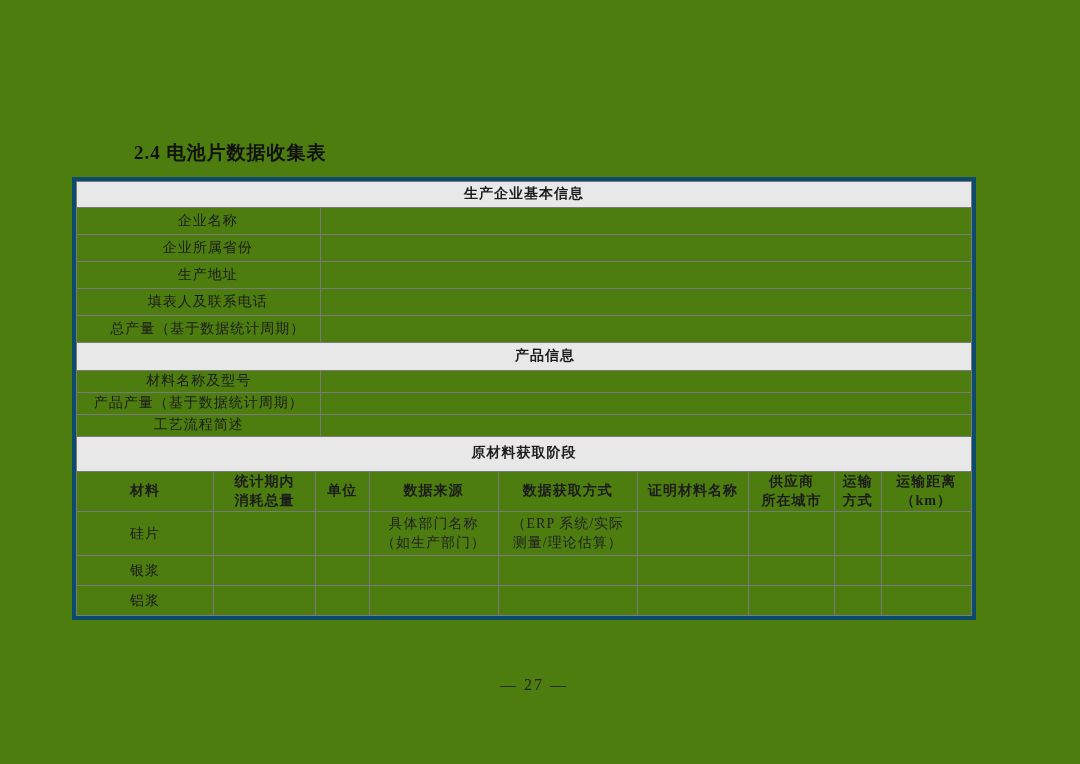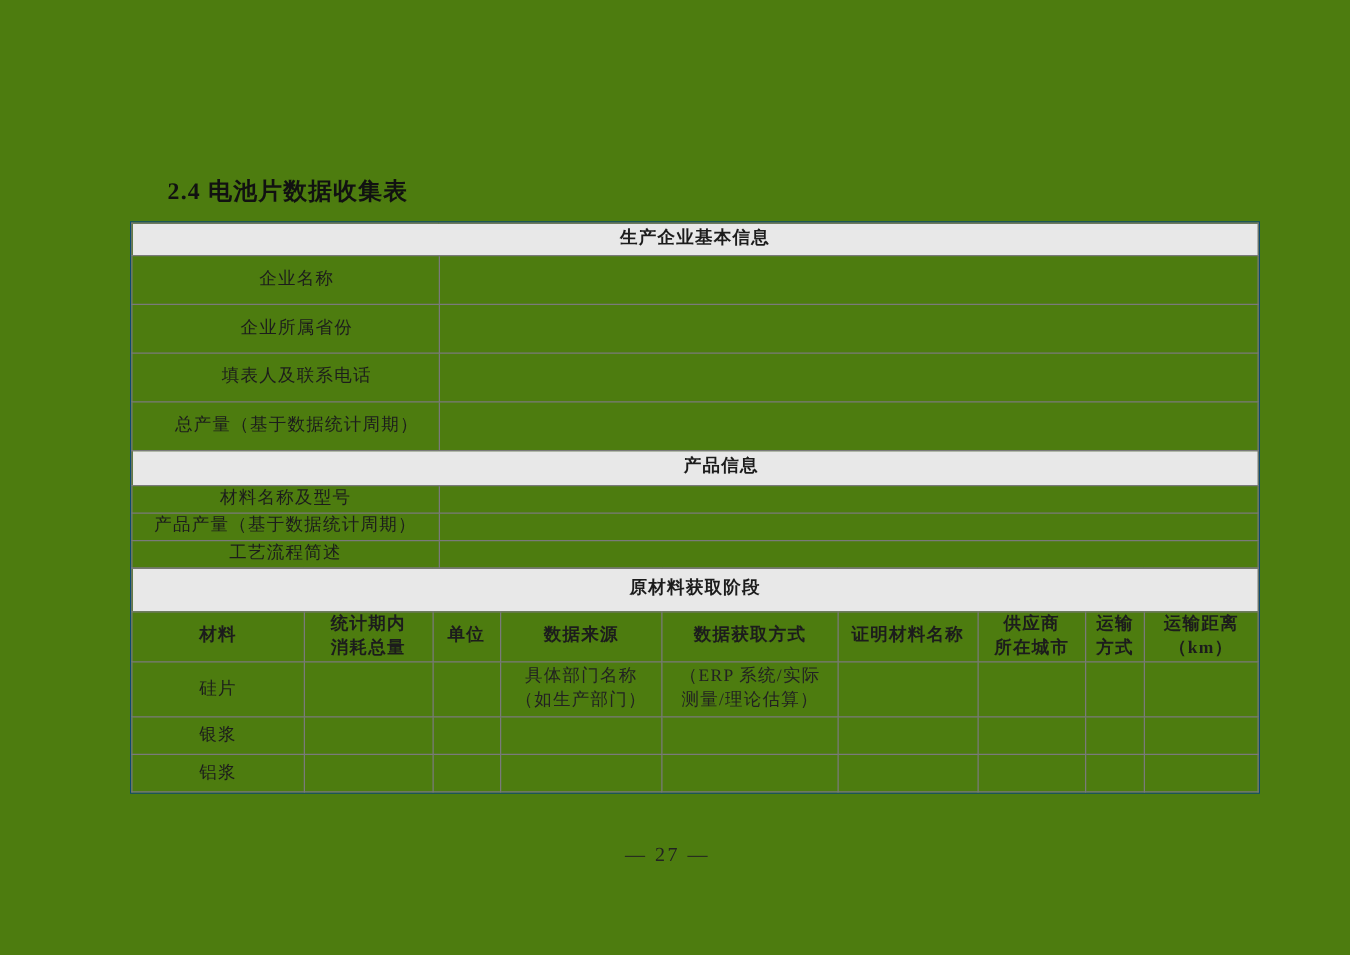--- a/index.html
+++ b/index.html
@@ -17,24 +17,24 @@
     position: absolute;
     left: 134px;
     top: 140px;
     font-size: 19px;
     font-weight: bold;
     letter-spacing: 1px;
     color: #111;
   }
   .table-wrap {
     position: absolute;
-    left: 104px;
+    left: 72px;
     top: 177px;
     width: 904px;
-    border: 1px solid #0c4a6e;
+    border: 4px solid #0c4a6e;
   }
   table.tbl {
     width: 100%;
     border-collapse: collapse;
     table-layout: fixed;
   }
   table.tbl + table.tbl { margin-top: -1px; }
   .tbl td {
     border: 1px solid #7a7a7a;
     text-align: center;
@@ -44,21 +44,21 @@
     white-space: pre-line;
     line-height: 1.35;
     padding: 1px 2px;
     overflow: hidden;
   }
   .section-header {
     background: #e8e8e8;
     font-weight: bold;
     height: 26px;
   }
-  .t1 tr.data-row td { height: 39px; padding-left: 20px; }
+  .t1 tr.data-row td { height: 27px; padding-left: 20px; }
   .t2 .section-header { height: 28px; padding-left: 44px; }
   .t2 tr.data-row td { height: 20px; }
   .t3 .section-header { height: 35px; }
   .t3 tr.col-header-row td { height: 40px; font-weight: bold; }
   .t3 tr.mat-row-first td { height: 44px; }
   .t3 tr.mat-row td { height: 30px; }
   .note-cell { letter-spacing: 0.5px; font-size: 13.5px; color: #222; }
   .page-number {
     position: absolute;
     top: 676px;
@@ -90,20 +90,24 @@
       </tr>
       <tr class="data-row">
         <td>企业名称</td>
         <td></td>
       </tr>
       <tr class="data-row">
         <td>企业所属省份</td>
         <td></td>
       </tr>
       <tr class="data-row">
+        <td>生产地址</td>
+        <td></td>
+      </tr>
+      <tr class="data-row">
         <td>填表人及联系电话</td>
         <td></td>
       </tr>
       <tr class="data-row">
         <td>总产量（基于数据统计周期）</td>
         <td></td>
       </tr>
     </tbody>
       </table>
 

